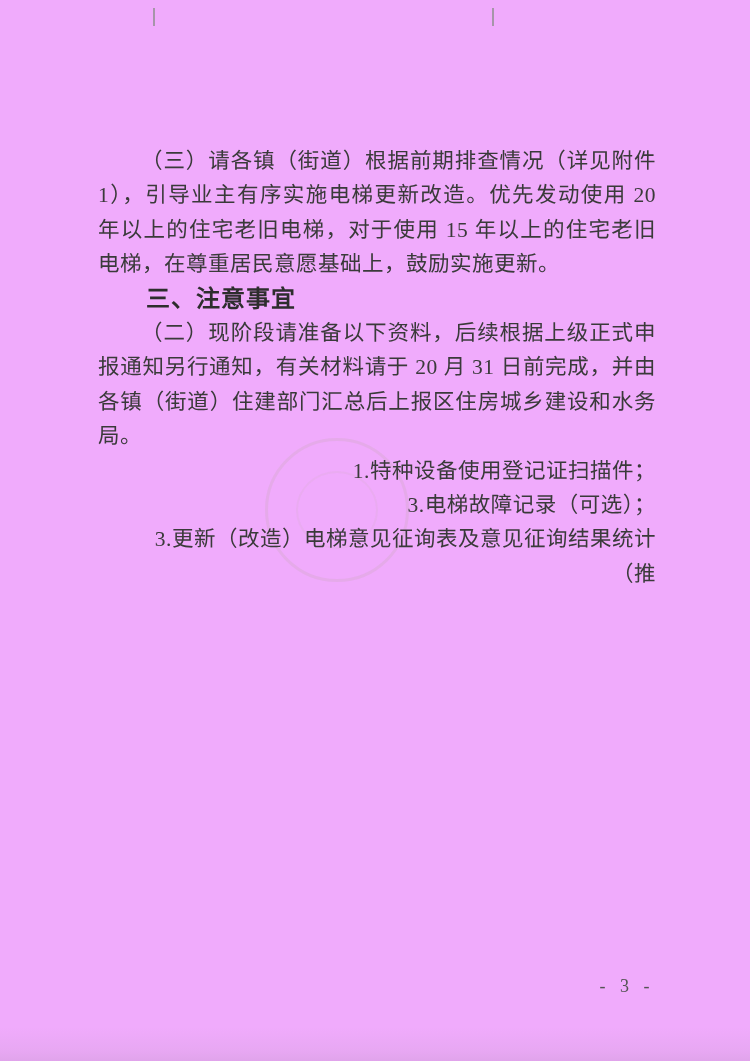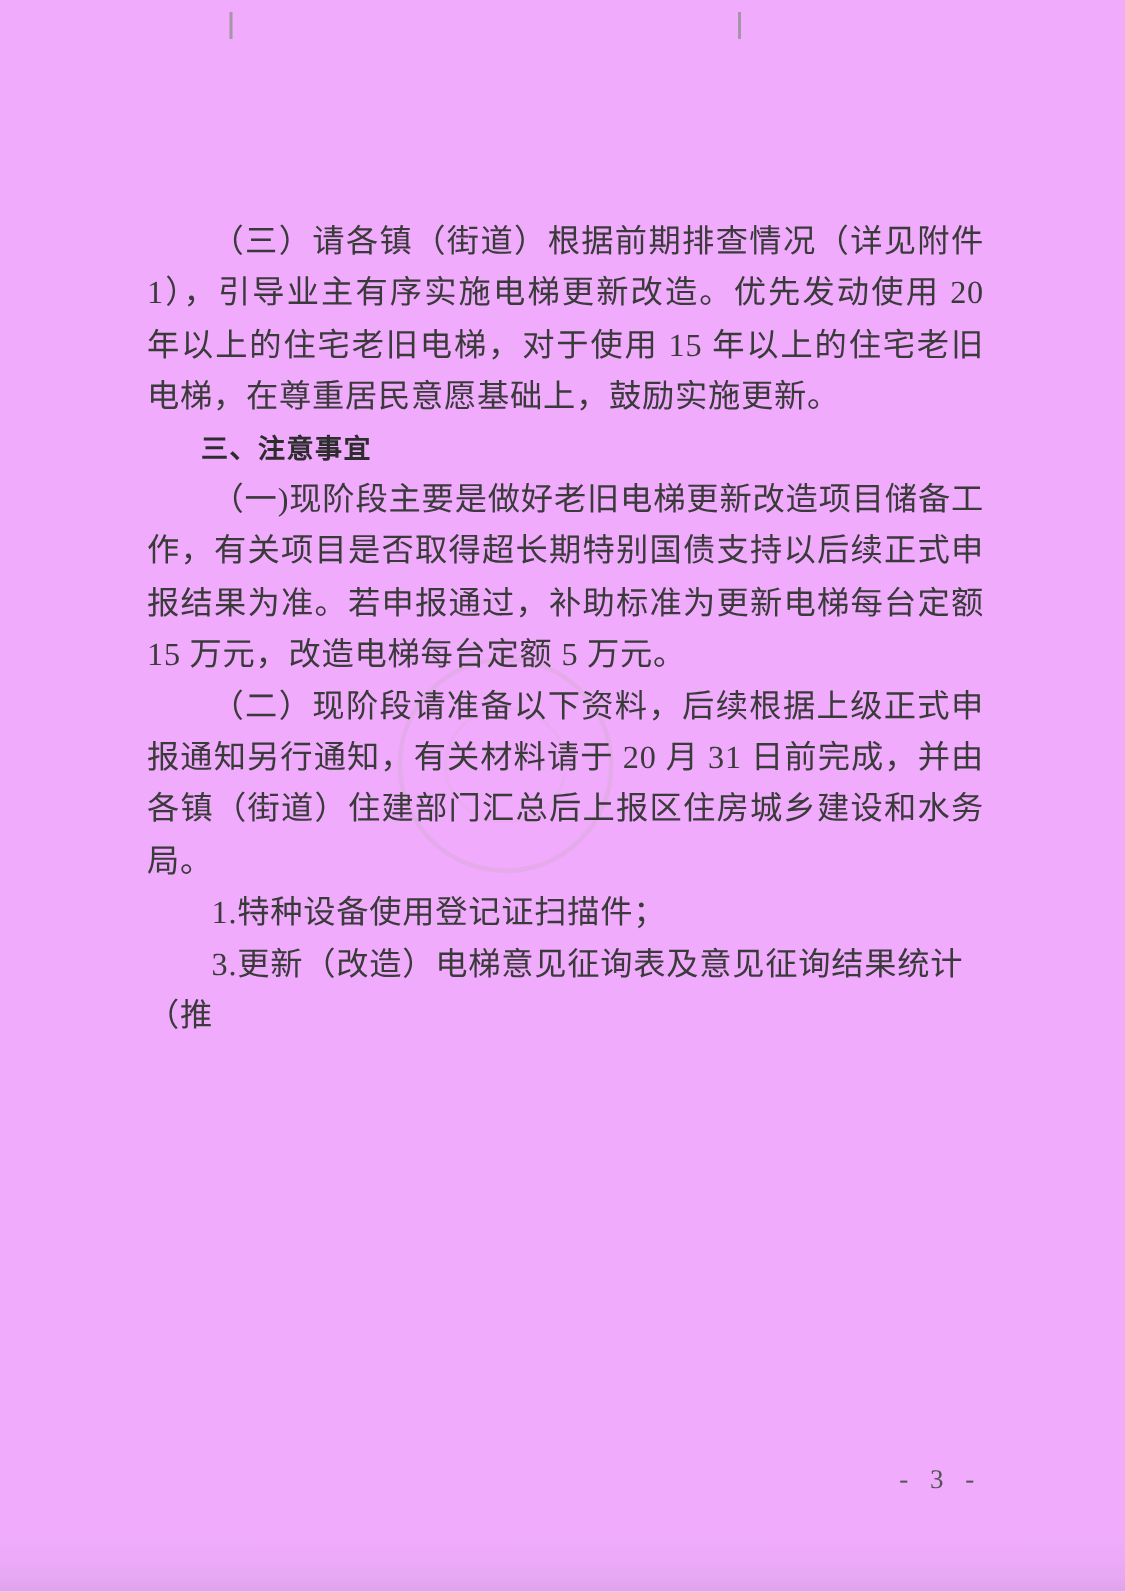--- a/index.html
+++ b/index.html
@@ -64,27 +64,27 @@
     line-height: 34.4px;
     text-align: justify;
     text-indent: 2em;
     letter-spacing: 0.5px;
   }
   .content h3 {
     margin: 0;
     font-family: "Liberation Sans", "DejaVu Sans", sans-serif;
     font-weight: bold;
     color: #2d2d2d;
-    font-size: 18px;
+    font-size: 24px;
     line-height: 34.4px;
     text-indent: 2em;
     letter-spacing: 1px;
   }
   .content p.list-line {
-    text-align: left;
+    text-align: right;
   }
 
   .page-number {
     position: absolute;
     top: 976px;
     left: 562px;
     width: 130px;
     text-align: center;
     font-size: 18px;
     color: #545454;
@@ -109,23 +109,23 @@
 <div class="page">
 
   <span class="reg-mark m1"></span>
   <span class="reg-mark m2"></span>
 
   <div class="seal-watermark"></div>
 
   <div class="content">
     <p>（三）请各镇（街道）根据前期排查情况（详见附件 1），引导业主有序实施电梯更新改造。优先发动使用 20 年以上的住宅老旧电梯，对于使用 15 年以上的住宅老旧电梯，在尊重居民意愿基础上，鼓励实施更新。</p>
     <h3>三、注意事宜</h3>
-    <p>（一)现阶段主要是做好老旧电梯更新改造项目储备工作，有关项目是否取得超长期特别国债支持以后续正式申报结果为准。若申报通过，补助标准为更新电梯每台定额 15 万元，改造电梯每台定额 5 万元。</p>
     <p>（二）现阶段请准备以下资料，后续根据上级正式申报通知另行通知，有关材料请于 20 月 31 日前完成，并由各镇（街道）住建部门汇总后上报区住房城乡建设和水务局。</p>
     <p class="list-line">1.特种设备使用登记证扫描件；</p>
+    <p class="list-line">3.电梯故障记录（可选）；</p>
     <p class="list-line">3.更新（改造）电梯意见征询表及意见征询结果统计（推</p>
   </div>
 
   <div class="page-number">- 3 -</div>
 
   <div class="bottom-shade"></div>
 
 </div>
 
 </body></html>

